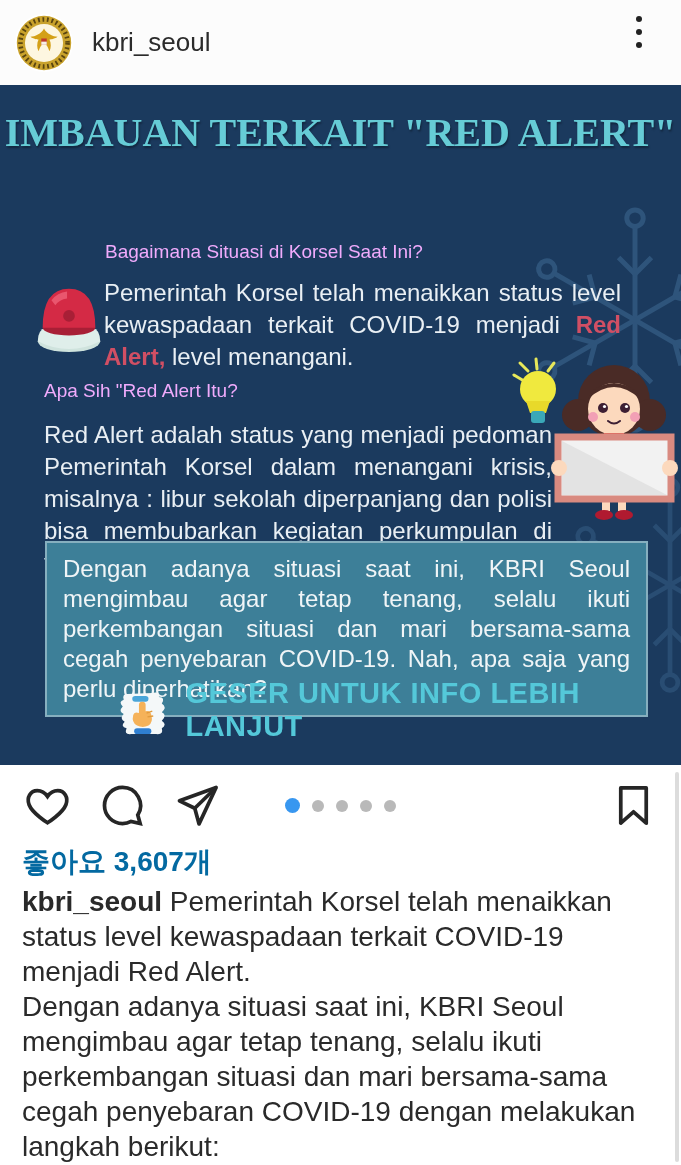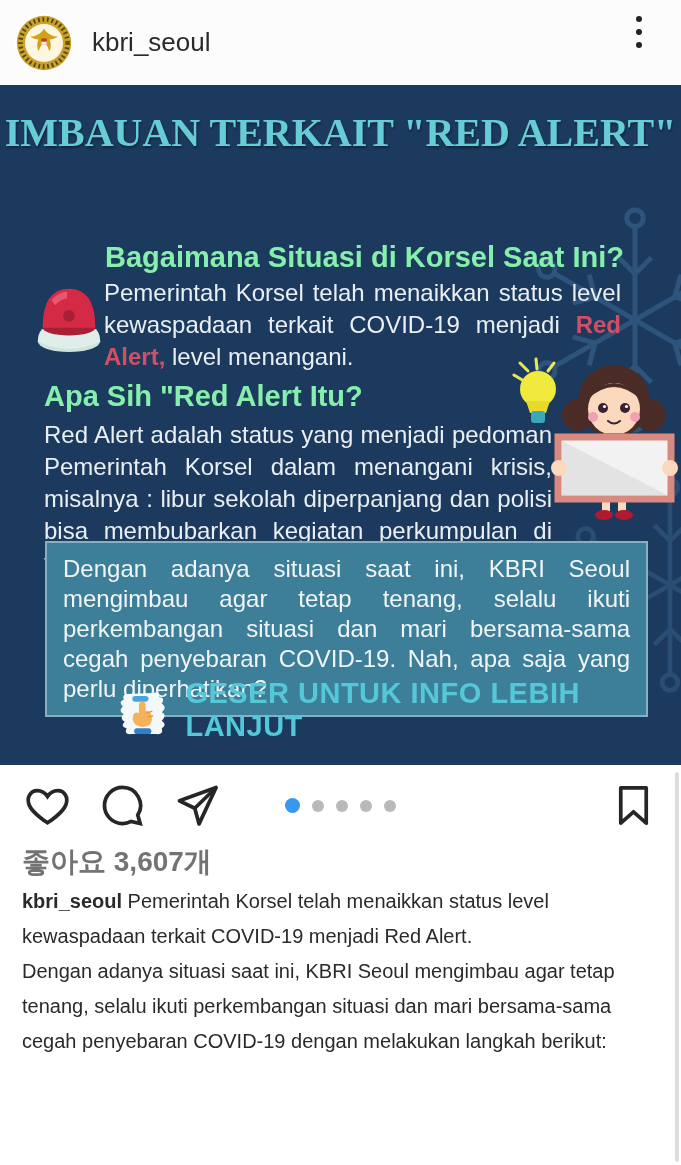--- a/index.html
+++ b/index.html
@@ -13,21 +13,21 @@
   .username{margin-left:19px;font-size:26px;font-weight:500;color:#2b2b2b;}
   .menu-dots{position:absolute;right:39px;top:16px;display:flex;flex-direction:column;gap:7px;cursor:pointer;}
   .menu-dots span{width:6px;height:6px;border-radius:50%;background:#222;}
 
   
   .post-image{position:absolute;top:85px;left:0;width:681px;height:680px;background:#1b3a5e;overflow:hidden;}
   .flake{position:absolute;opacity:.55;}
   .post-title{position:absolute;top:22px;left:0;width:100%;text-align:center;
       font-family:"Liberation Serif", serif;font-weight:bold;font-size:40px;line-height:51px;
       color:#66ccd6;text-shadow:1px 2px 2px rgba(0,0,0,.35);}
-  .sec-heading{position:absolute;color:#86efac;font-weight:bold;font-size:29px;}
+  .sec-heading{position:absolute;color:#f0abfc;font-weight:normal;font-size:19px;}
   .h1{top:156px;left:105px;}
   .h2{top:295px;left:44px;}
   .body-text{position:absolute;color:#e9eff4;font-size:24px;line-height:32px;text-align:justify;}
   .b1{top:192px;left:104px;width:517px;}
   .b2{top:334px;left:44px;width:508px;}
   .hl-red{color:#d14f64;font-weight:bold;}
   .siren{position:absolute;top:188px;left:30px;width:78px;height:82px;}
   .bulb{position:absolute;top:272px;left:506px;width:62px;height:72px;}
   .girl{position:absolute;top:278px;left:548px;width:133px;height:164px;}
   .callout{position:absolute;top:456px;left:45px;width:567px;background:#3d7f98;
@@ -42,22 +42,22 @@
   .ab-icon{position:absolute;top:17px;width:47px;height:47px;cursor:pointer;}
   .ic-like{left:24px;} .ic-comment{left:99px;} .ic-share{left:174px;}
   .ic-save{left:610px;}
   .dots-wrap{position:absolute;top:33px;left:0;width:681px;display:flex;justify-content:center;
       align-items:center;gap:12px;}
   .dot{width:12px;height:12px;border-radius:50%;background:#b9b9b9;}
   .dot.active{width:15px;height:15px;background:#3897f0;}
   .scrollbar{position:absolute;top:772px;right:2px;width:4px;height:390px;background:#dcdcdc;border-radius:3px;}
 
   
-  .likes{position:absolute;top:843px;left:22px;font-size:28px;font-weight:bold;color:#737373;cursor:pointer;}
-  .caption{position:absolute;top:884px;left:22px;width:642px;font-size:20px;line-height:35px;color:#2a2a2a;}
+  .likes{position:absolute;top:843px;left:22px;font-size:28px;font-weight:bold;color:#0369a1;cursor:pointer;}
+  .caption{position:absolute;top:884px;left:22px;width:642px;font-size:28px;line-height:35px;color:#2a2a2a;}
   .caption .uname{font-weight:bold;}
 </style>
 </head>
 <body>
 
 <div class="screen">
 
   <div class="header">
     <div class="avatar">
       <svg viewBox="0 0 64 64" width="58" height="58">

